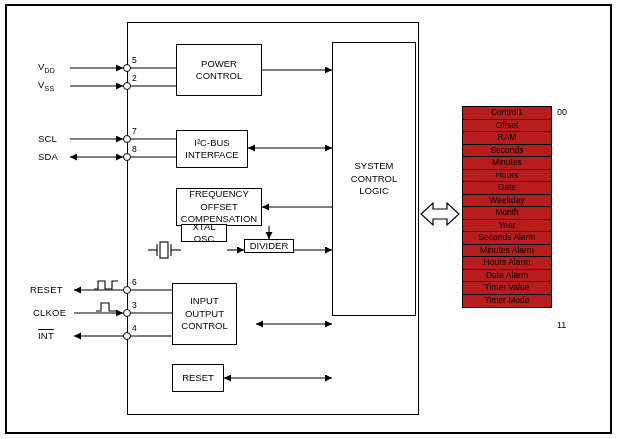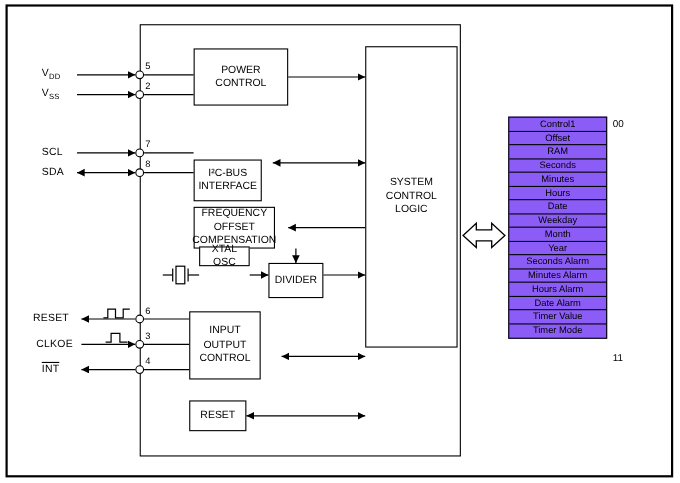--- a/index.html
+++ b/index.html
@@ -7,45 +7,45 @@
     font-family:"Liberation Sans",sans-serif;color:#000;}
   .stage{position:relative;width:618px;height:439px;background:#fff;overflow:hidden;}
   .outer-frame{position:absolute;left:5px;top:4px;width:607px;height:430px;border:2px solid #000;}
   .chip-box{position:absolute;left:127px;top:22px;width:292px;height:393px;border:1px solid #000;background:#fff;}
   .block{position:absolute;border:1px solid #000;background:#fff;display:flex;align-items:center;
     justify-content:center;text-align:center;white-space:pre-line;font-size:9.5px;line-height:1.3;}
   .pinlabel{position:absolute;font-size:9.5px;letter-spacing:.2px;}
   .pinlabel sub{font-size:7px;}
   .overline{text-decoration:overline;}
   .pinnum{position:absolute;font-size:8.5px;}
-  .regtable{position:absolute;left:462px;top:106px;width:90px;border:1px solid #000;background:#8b5cf6;}
+  .regtable{position:absolute;left:462px;top:106px;width:90px;border:1px solid #000;background:#b91c1c;}
   .regrow{height:12.5px;border-bottom:1px solid #000;font-size:8.5px;line-height:11px;
     display:flex;align-items:center;justify-content:center;}
   .regrow:last-child{border-bottom:none;}
   .addr{position:absolute;left:557px;font-size:9px;}
   .wires{position:absolute;left:0;top:0;pointer-events:none;}
 </style>
 </head>
 <body>
 
 <div class="stage">
 
   <div class="outer-frame"></div>
   <div class="chip-box"></div>
 
   <div class="block" style="left:176px;top:44px;width:86px;height:52px">POWER
 CONTROL</div>
-  <div class="block" style="left:176px;top:145px;width:62px;height:38px">I²C-BUS
+  <div class="block" style="left:176px;top:130px;width:72px;height:38px">I²C-BUS
 INTERFACE</div>
-  <div class="block" style="left:176px;top:188px;width:74px;height:38px">FREQUENCY
+  <div class="block" style="left:176px;top:188px;width:86px;height:38px">FREQUENCY
 OFFSET
 COMPENSATION</div>
   <div class="block" style="left:181px;top:224px;width:46px;height:18px">XTAL
 OSC</div>
-  <div class="block" style="left:244px;top:239px;width:50px;height:32px">DIVIDER</div>
+  <div class="block" style="left:244px;top:239px;width:50px;height:14px">DIVIDER</div>
   <div class="block" style="left:172px;top:283px;width:65px;height:62px">INPUT
 OUTPUT
 CONTROL</div>
   <div class="block" style="left:172px;top:364px;width:52px;height:28px">RESET</div>
   <div class="block" style="left:332px;top:42px;width:84px;height:274px">SYSTEM
 CONTROL
 LOGIC</div>
 
   <div class="regtable">
     <div class="regrow">Control1</div>

